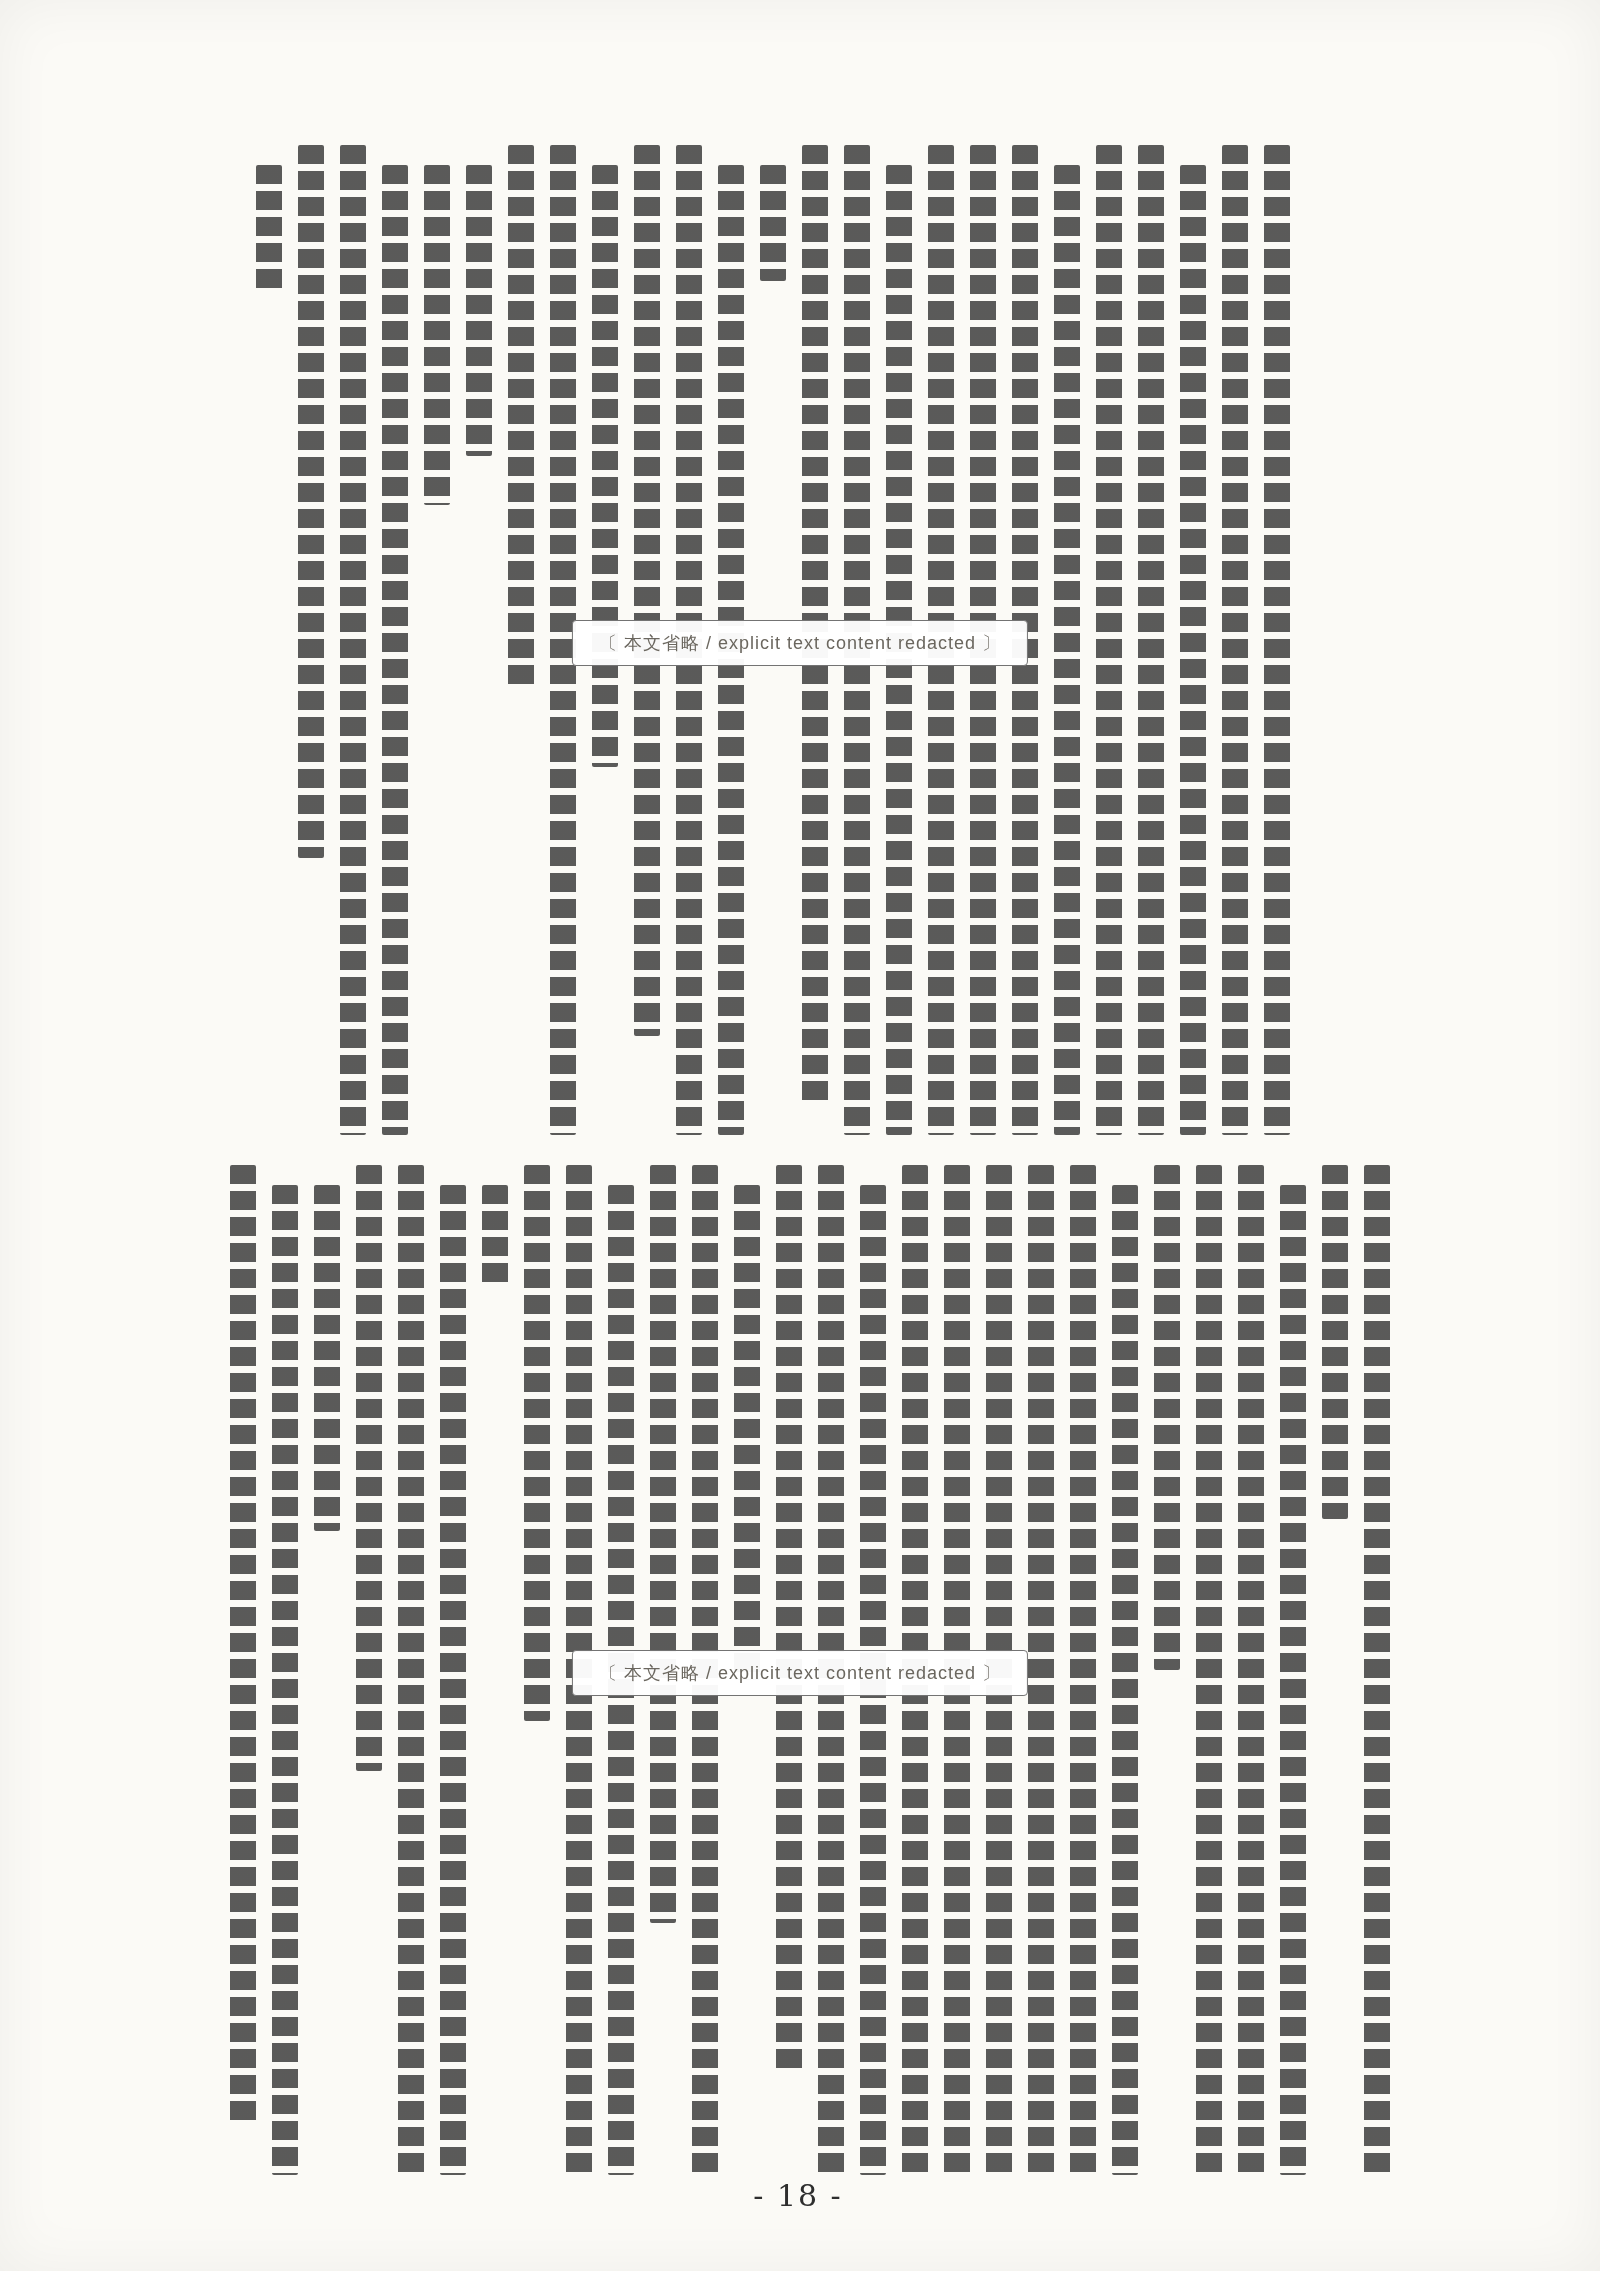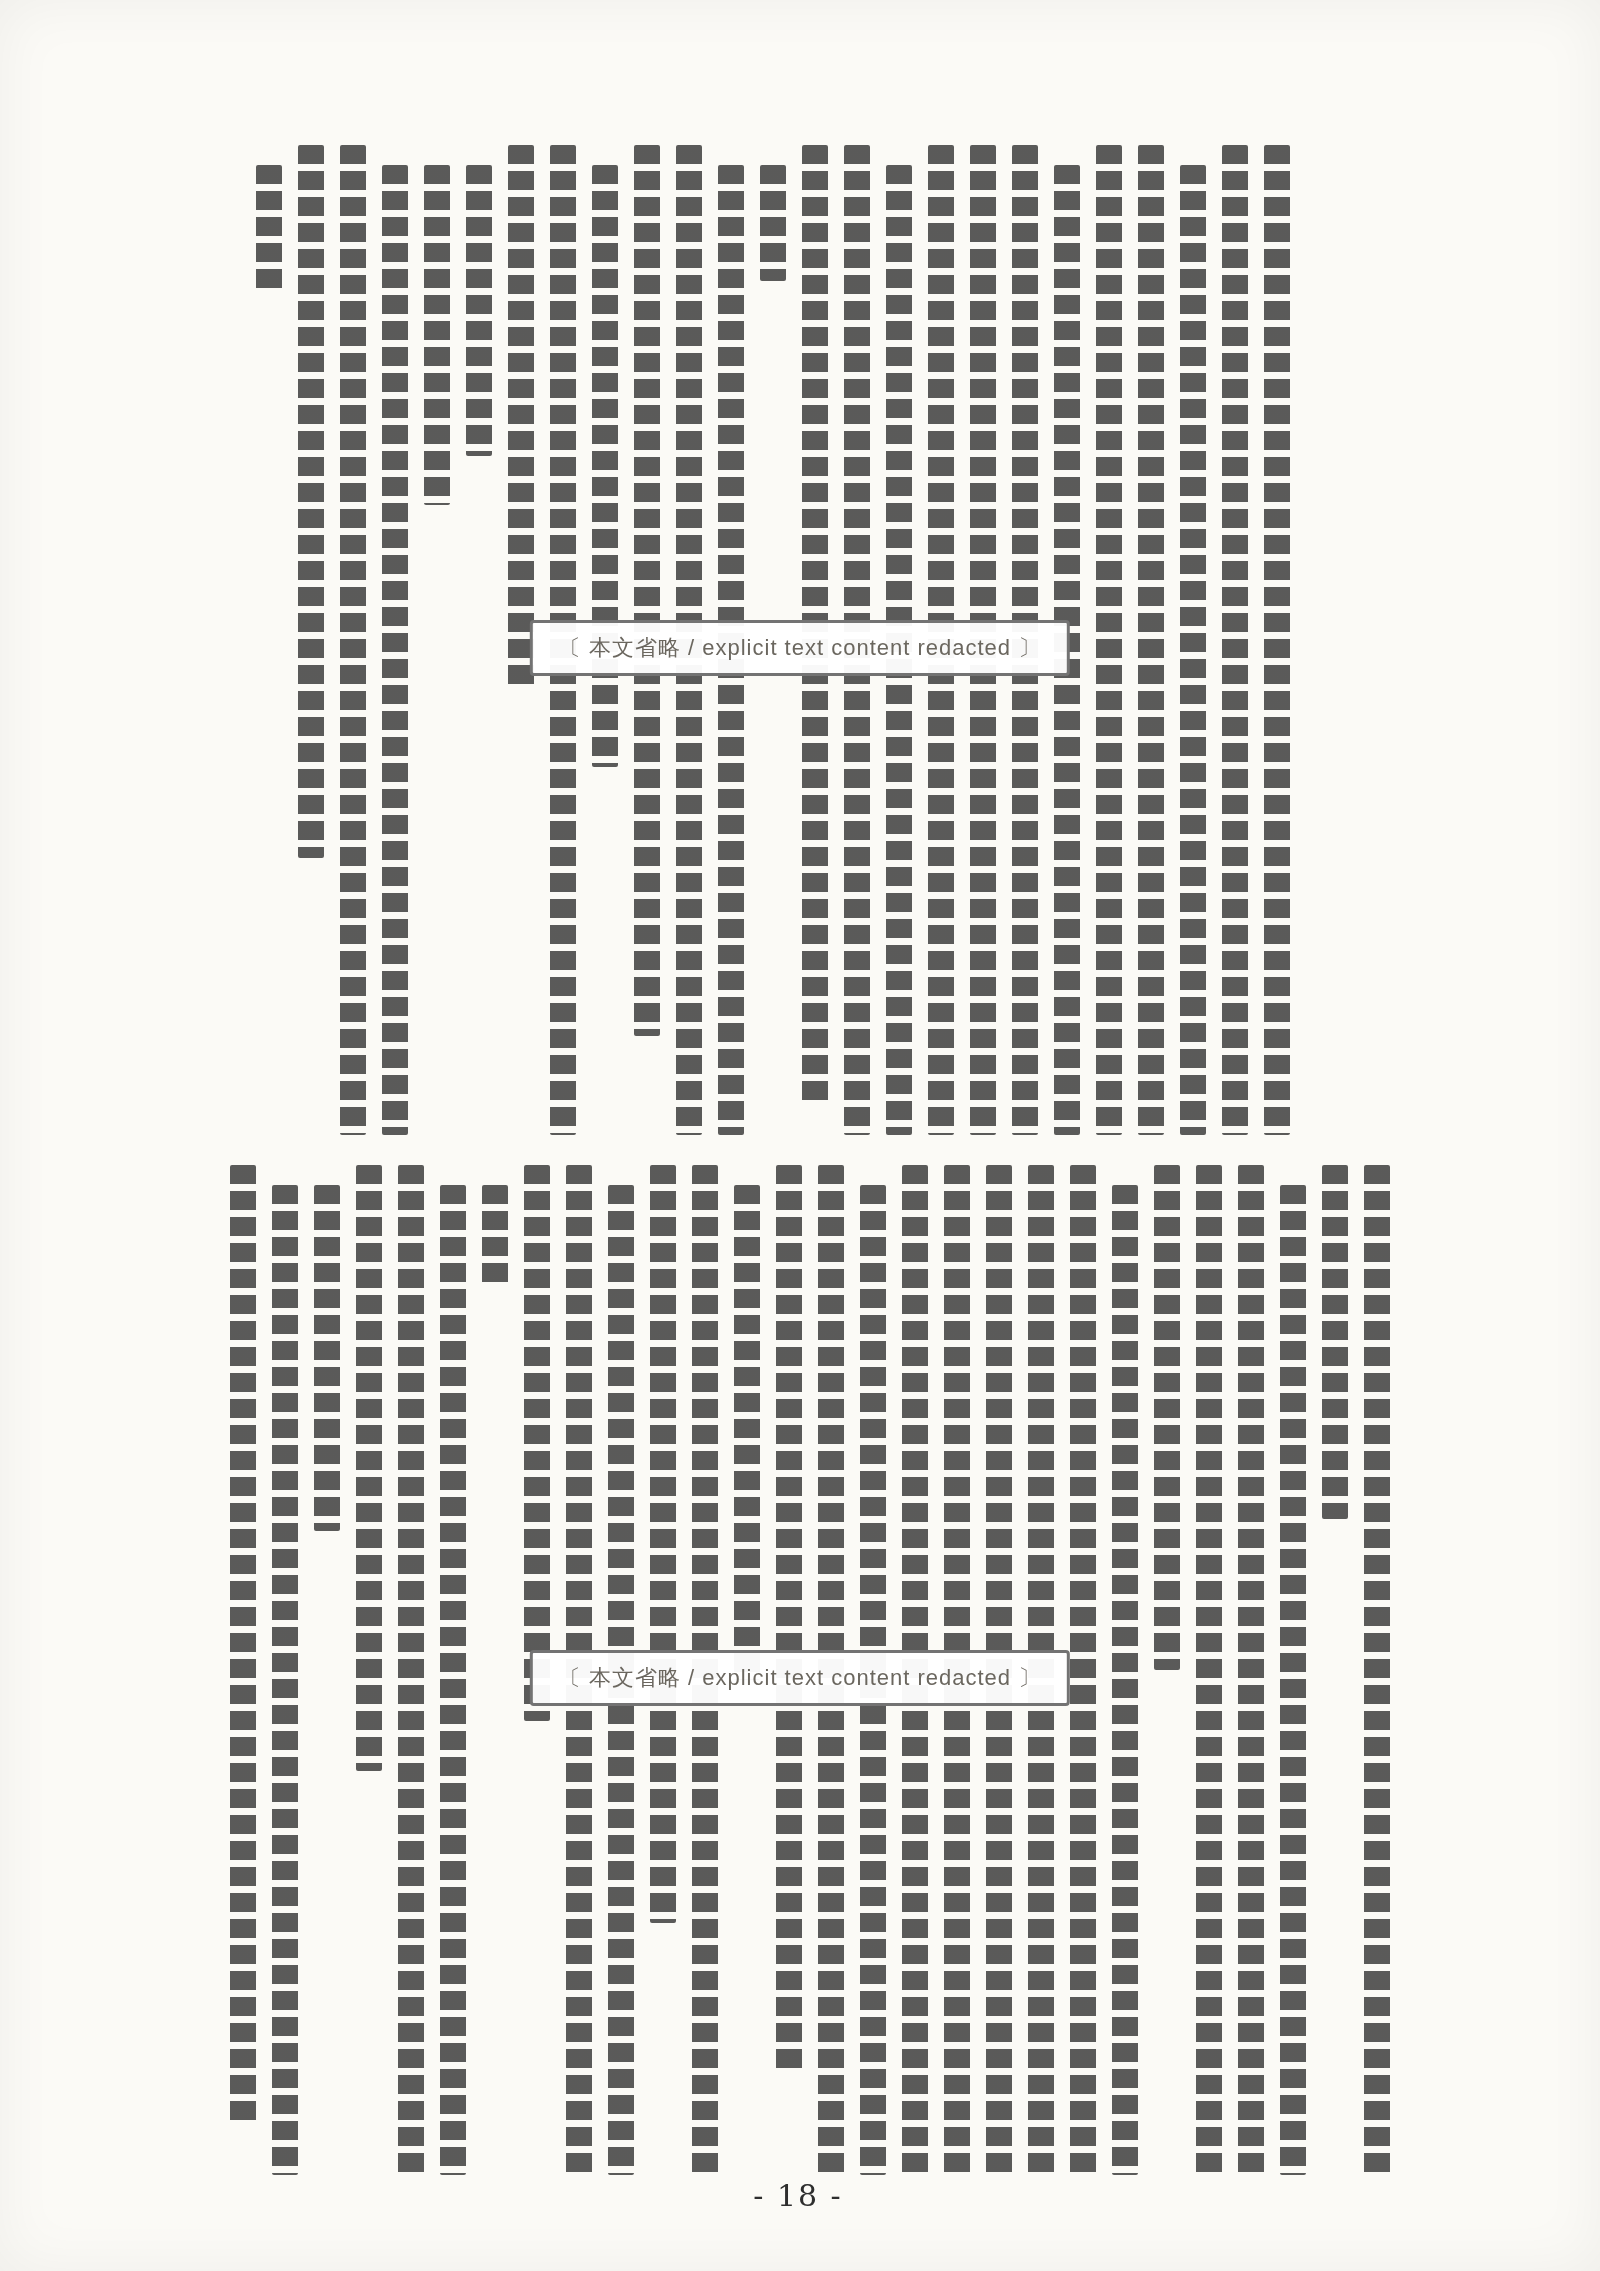--- a/index.html
+++ b/index.html
@@ -33,23 +33,23 @@
       to bottom,
       rgba(45,45,45,0.78) 0 19px,
       rgba(45,45,45,0.0) 19px 26px
     );
   }
   .redaction-notice {
     position: absolute;
     left: 50%;
     transform: translateX(-50%);
     background: rgba(255,255,255,0.96);
-    border: 3px solid #737373;
+    border: 1px solid #737373;
     color: #6b675f;
-    font-size: 22px;
+    font-size: 18px;
     letter-spacing: 1px;
     padding: 10px 26px;
     border-radius: 4px;
     white-space: nowrap;
     font-family: "Liberation Sans", sans-serif;
   }
   .page-number {
     position: absolute;
     left: 0;
     right: 4px;

